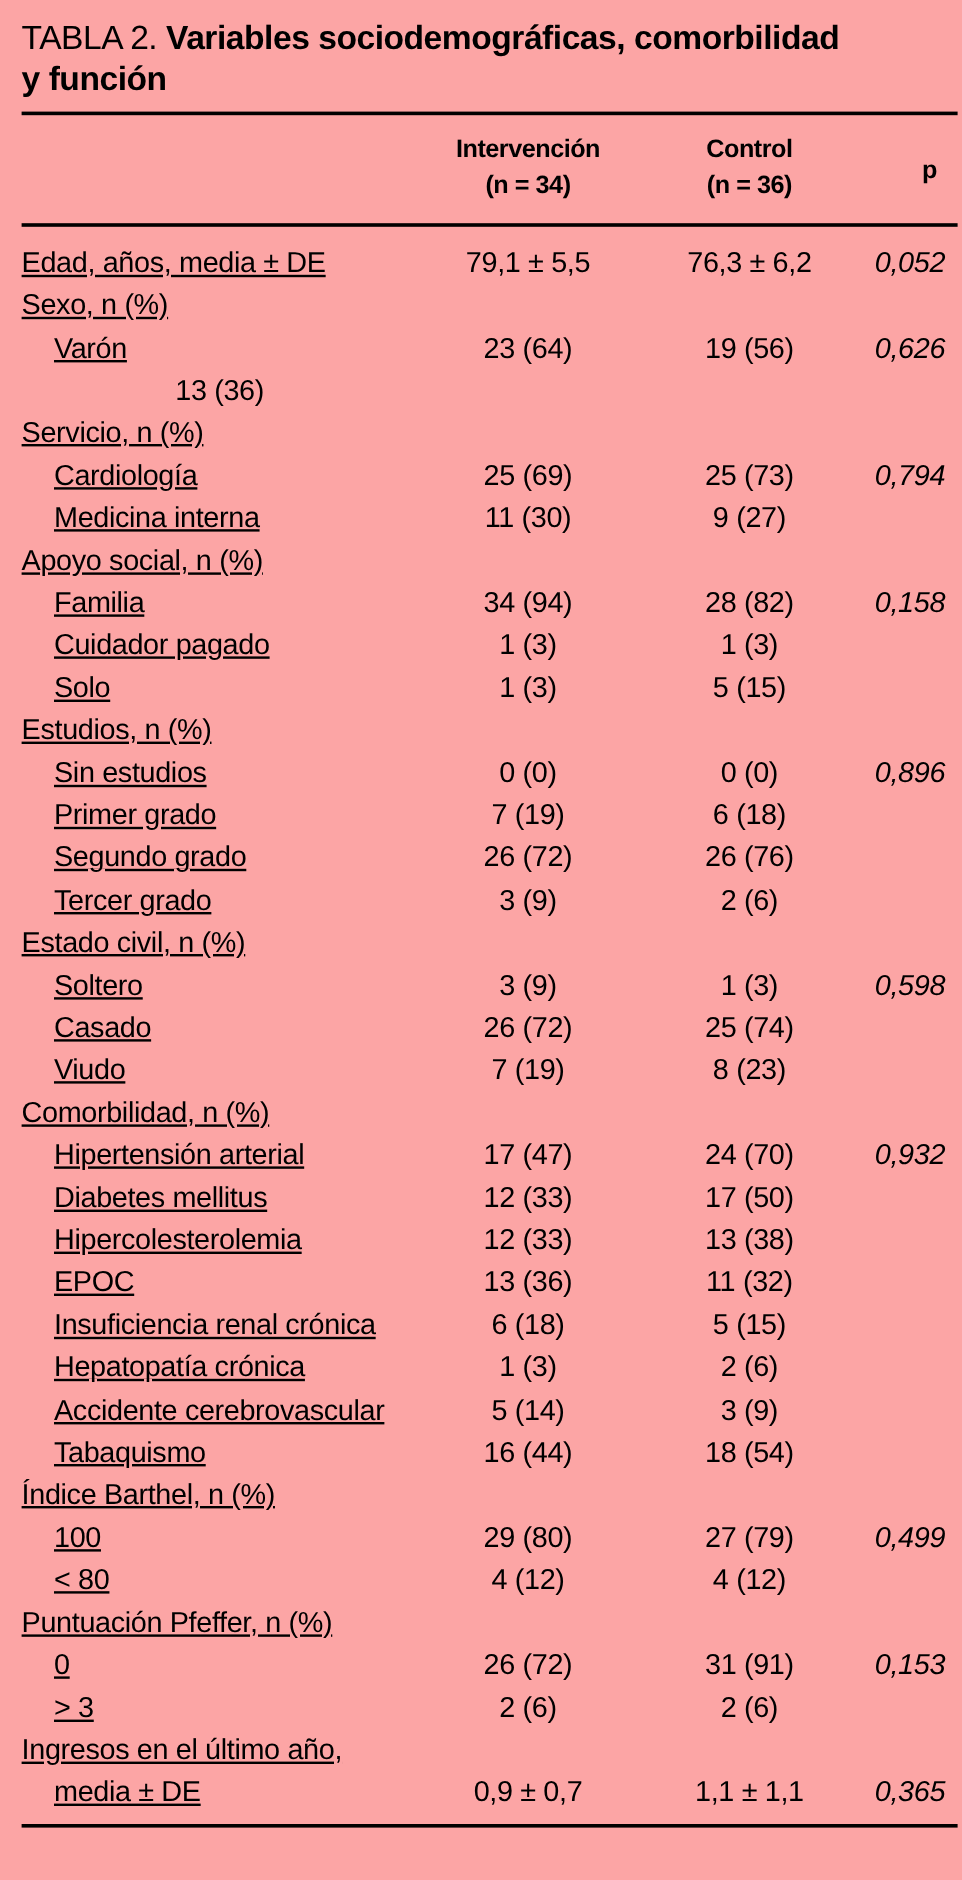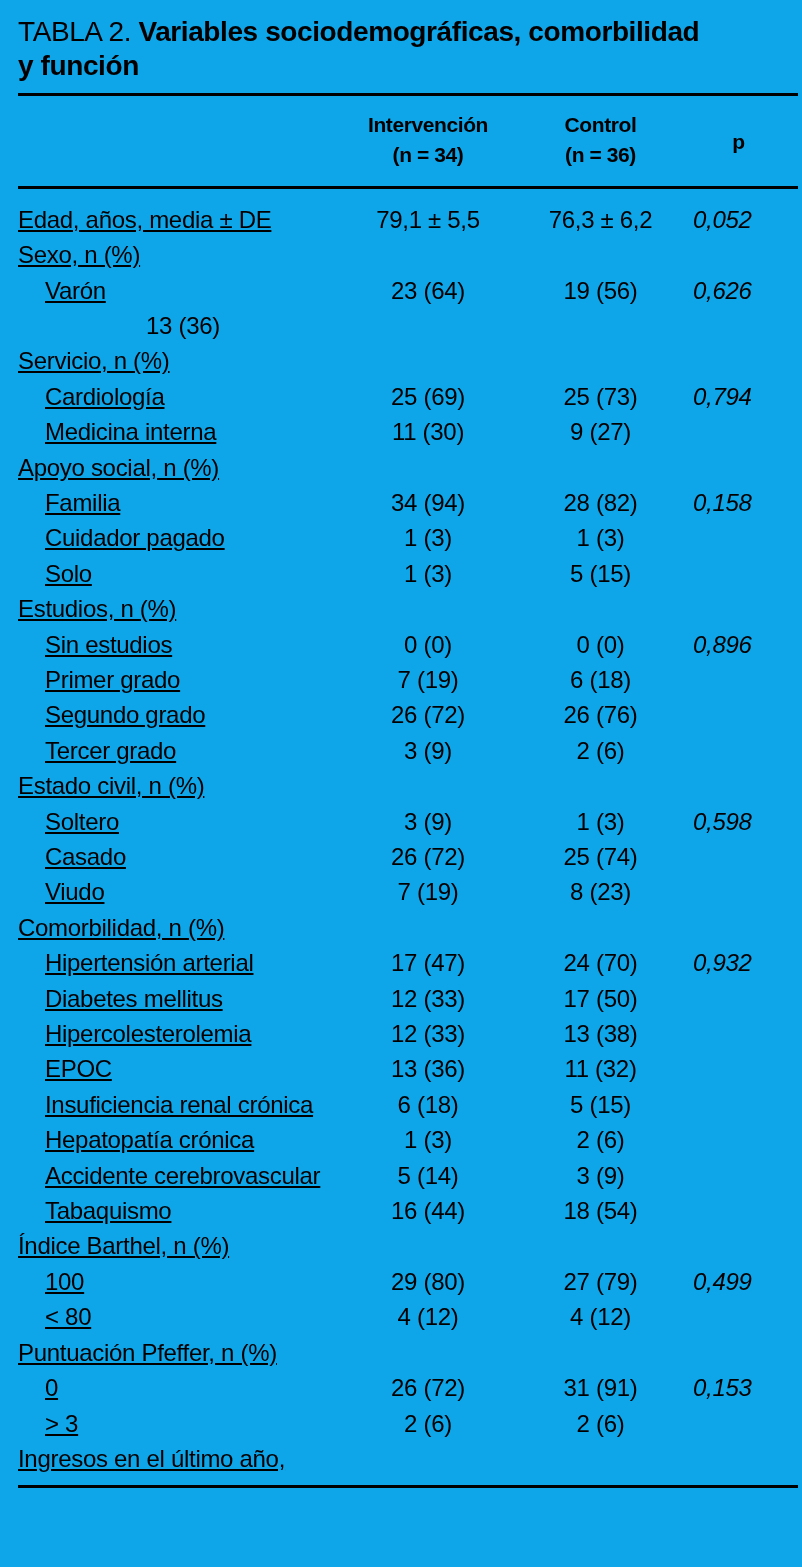--- a/index.html
+++ b/index.html
@@ -1,20 +1,20 @@
 <!DOCTYPE html>
 <html><head>
 <meta charset="utf-8">
 <style>
   html, body { margin: 0; padding: 0; background: #ffffff; }
   .page {
     position: relative;
     width: 802px;
     height: 1567px;
-    background: #0ea5e9;
+    background: #fca5a5;
     color: #000000;
     font-family: "Liberation Sans", "DejaVu Sans", sans-serif;
     overflow: hidden;
   }
   .inner {
     margin-left: 18px;
     width: 780px;
   }
   
   .title {
@@ -30,20 +30,21 @@
     height: 3px;
     background: #000000;
     width: 780px;
   }
   .rule-top { margin-top: 10px; }
   
   .cols, .row {
     display: grid;
     grid-template-columns: 330px 160px 185px 105px;
     width: 780px;
+    gap: 12px;
   }
   .cols {
     padding: 14px 0 16px 0;
     align-items: center;
   }
   .colhead {
     font-size: 21px;
     font-weight: 700;
     line-height: 30px;
     letter-spacing: -0.4px;
@@ -314,19 +315,25 @@
           <div class="cell-val">2 (6)</div>
           <div class="cell-val">2 (6)</div>
           <div class="cell-p"></div>
         </div>
         <div class="row">
           <div class="cell-label">Ingresos en el último año,</div>
           <div class="cell-val"></div>
           <div class="cell-val"></div>
           <div class="cell-p"></div>
         </div>
+        <div class="row">
+          <div class="cell-label ind">media ± DE</div>
+          <div class="cell-val">0,9 ± 0,7</div>
+          <div class="cell-val">1,1 ± 1,1</div>
+          <div class="cell-p">0,365</div>
+        </div>
       </div>
 
     <div class="rule rule-bottom"></div>
 
 
   </div>
 </div>
 
 </body></html>

